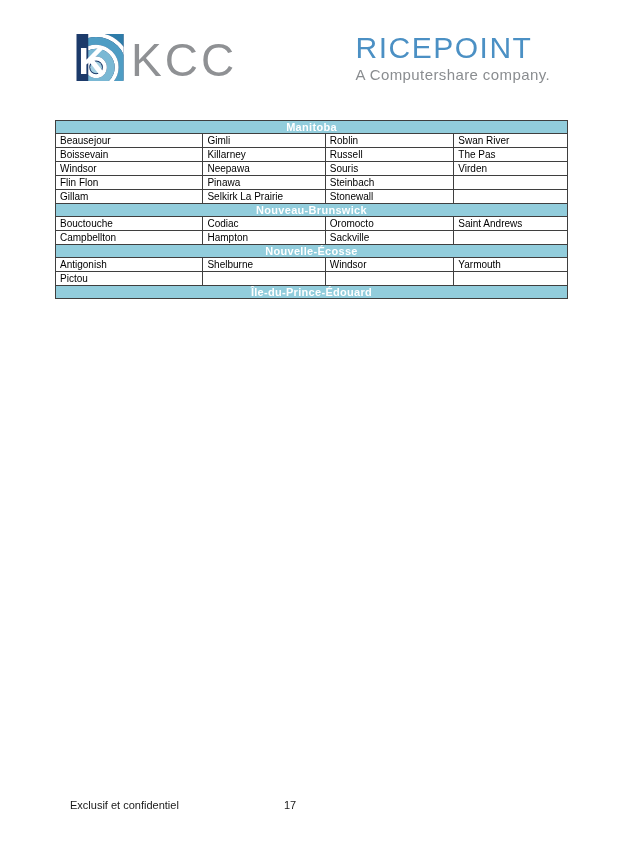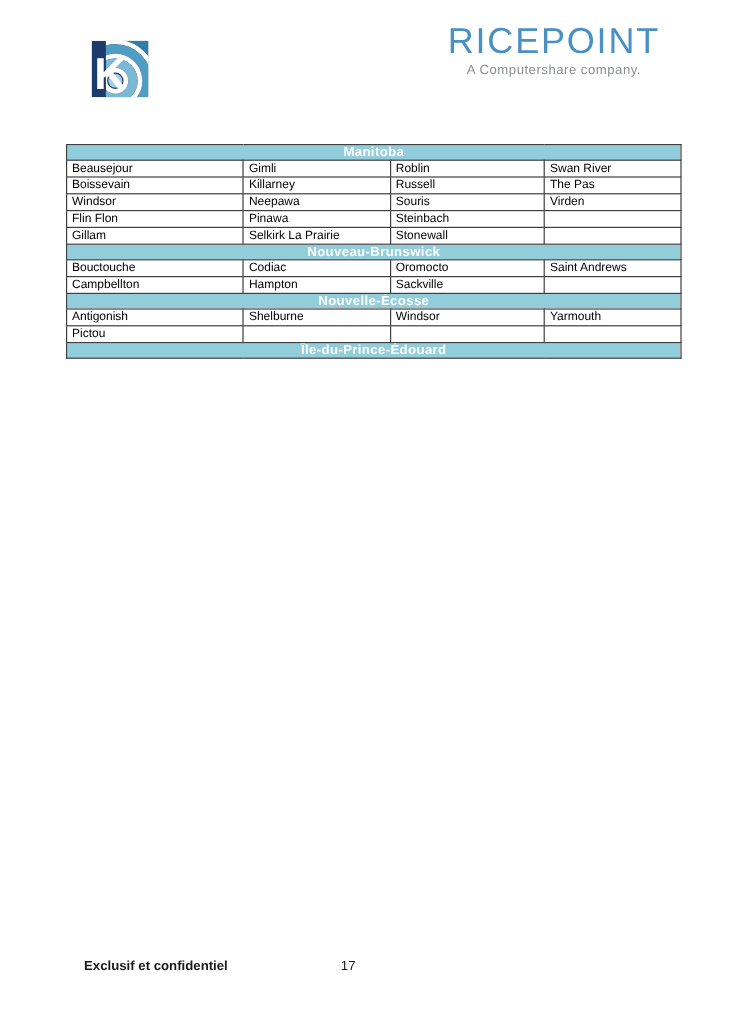--- a/index.html
+++ b/index.html
@@ -23,33 +23,33 @@
     letter-spacing:3px;
     font-weight:400;
   }
   .kcc-sq{fill:var(--kcc-navy,#1C3A6A);}
   .arc-outer{stroke:var(--kcc-arc-dark,#2E7CA9);}
   .arc-mid{stroke:var(--kcc-arc-mid,#4F9DC4);}
   .arc-inner{stroke:var(--kcc-arc-light,#7AB8D4);}
   .arc-dot{fill:var(--kcc-arc-dot,#A5CFE1);}
 
   .ricepoint-logo{
-    position:absolute;right:74px;top:20px;
-    text-align:center;
+    position:absolute;right:74px;top:33px;
+    text-align:left;
   }
   .ricepoint-wordmark{
     font-size:30px;
     line-height:30px;
     color:var(--ricepoint-blue,#4B90C4);
     letter-spacing:1.5px;
     font-weight:400;
   }
   .ricepoint-tagline{
     margin-top:3px;
-    font-size:11px;
+    font-size:15px;
     color:var(--tagline-gray,#8A8D90);
     letter-spacing:0.4px;
   }
 
   
   .regions-table-wrap{
     position:absolute;left:55px;top:120px;width:513px;
   }
   table.regions{
     border-collapse:collapse;
@@ -74,21 +74,21 @@
     text-align:center;
     height:12px;
     line-height:12px;
     padding:0;
     letter-spacing:0.3px;
   }
 
   
   .footer-confidential{
     position:absolute;left:70px;top:799px;
-    font-size:11px;color:#1a1a1a;font-weight:bold;
+    font-size:11px;color:#1a1a1a;
   }
   .footer-pagenum{
     position:absolute;left:284px;top:799px;
     font-size:11px;color:#1a1a1a;text-align:right;
   }
 </style>
 </head>
 <body>
 
 <div class="page">
@@ -112,20 +112,21 @@
             <circle class="arc-mid" cx="20" cy="34" r="27" fill="none" stroke-width="8"></circle>
             <circle cx="20" cy="34" r="21" fill="none" stroke="#ffffff" stroke-width="4"></circle>
             <circle class="arc-inner" cx="20" cy="34" r="15" fill="none" stroke-width="8"></circle>
             <circle cx="20" cy="34" r="9" fill="none" stroke="#ffffff" stroke-width="4"></circle>
             <circle class="arc-dot" cx="20" cy="34" r="6"></circle>
           </g>
           <text x="2" y="41" font-family="Liberation Sans, sans-serif" font-weight="bold" font-size="38" fill="#ffffff">K</text>
         </g>
       </svg>
     </span>
+    <span class="kcc-wordmark">KCC</span>
   </div>
 
   <div class="ricepoint-logo">
     <div class="ricepoint-wordmark">RICEPOINT</div>
     <div class="ricepoint-tagline">A Computershare company.</div>
   </div>
 
   <div class="regions-table-wrap">
     <table class="regions">
       <colgroup>

